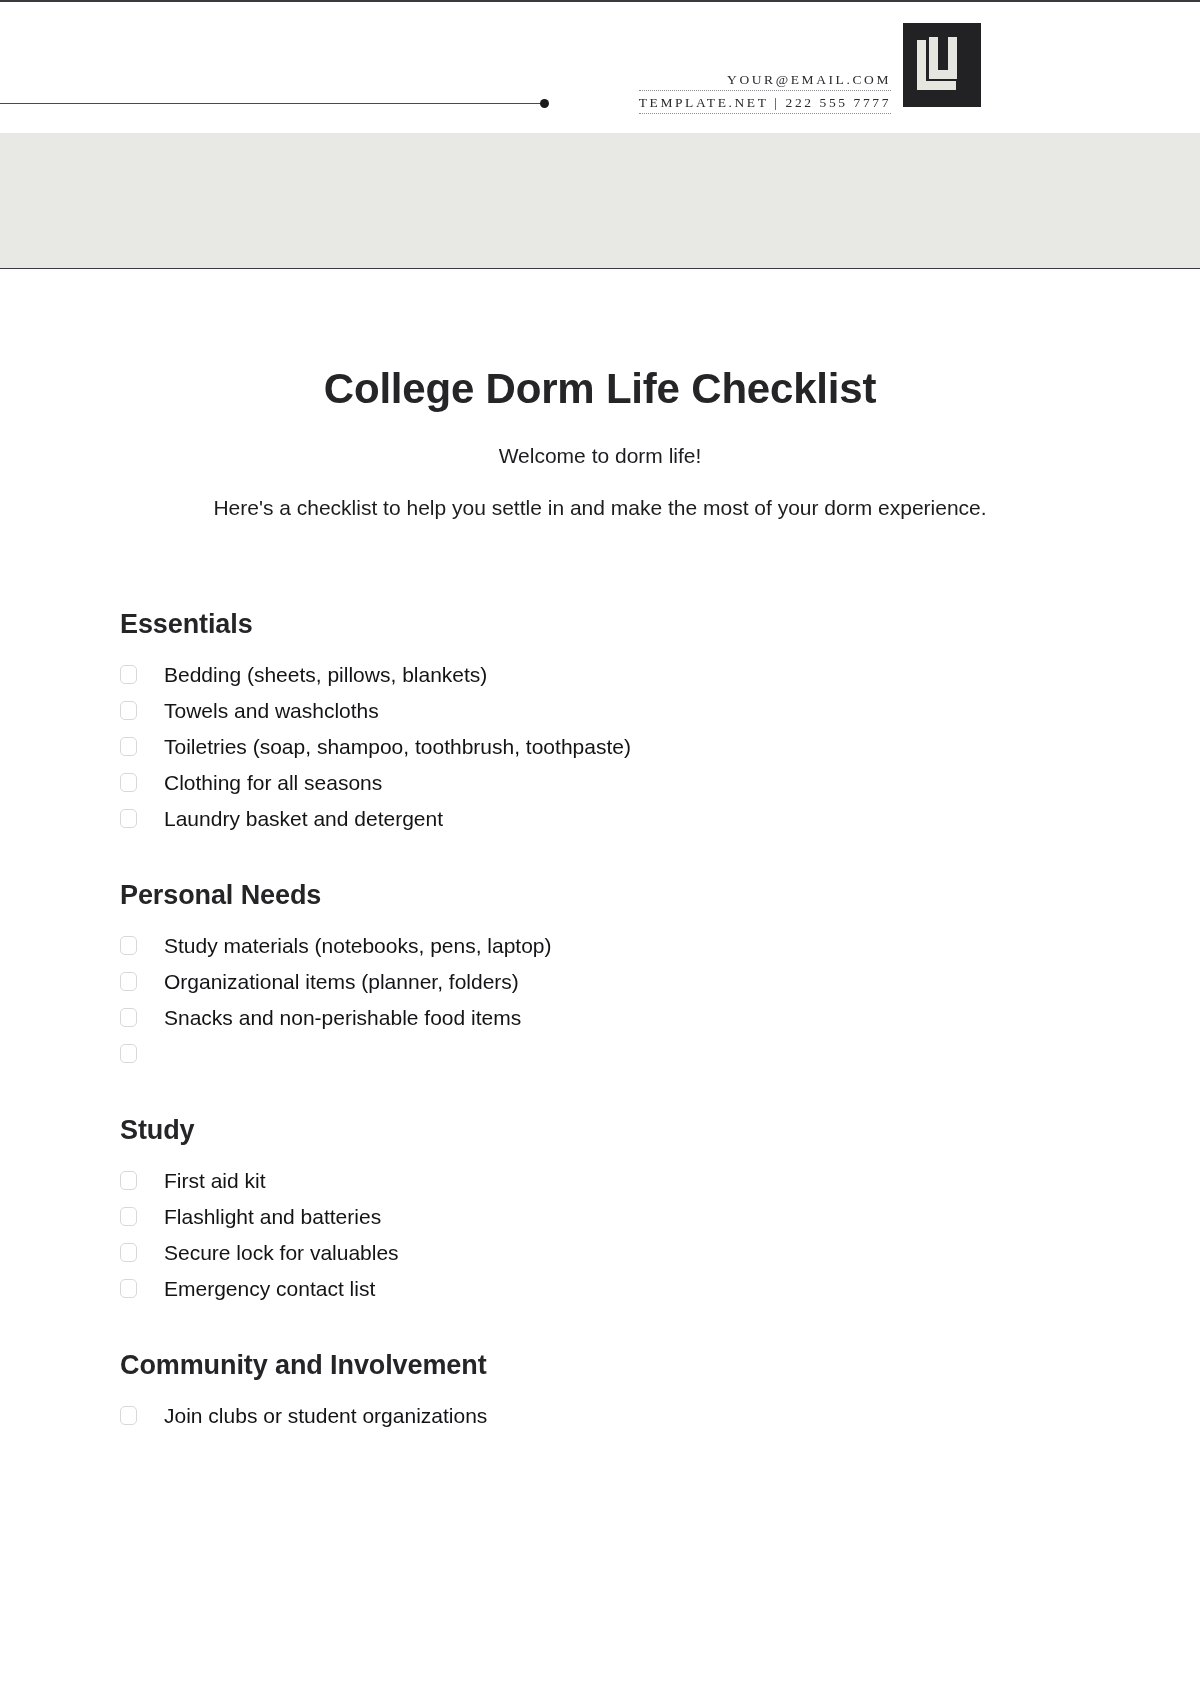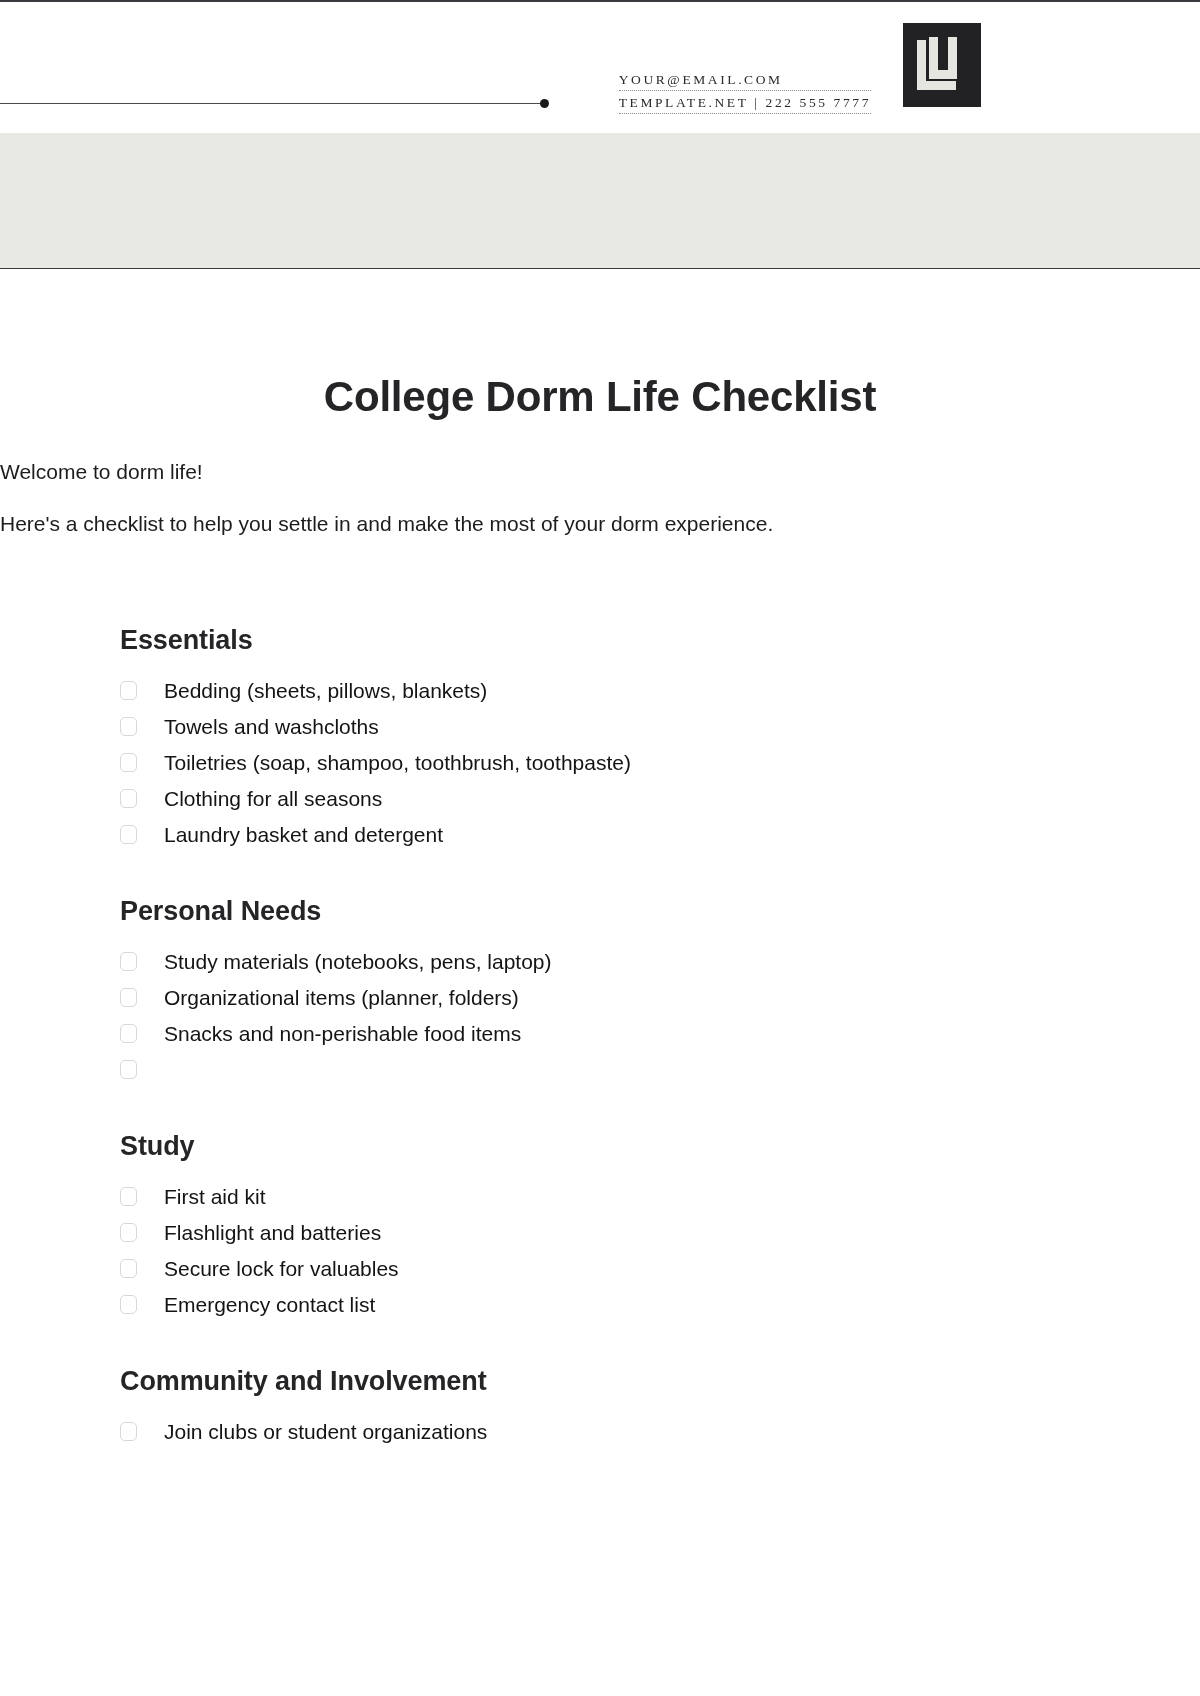--- a/index.html
+++ b/index.html
@@ -61,22 +61,23 @@
     left: 540px;
     top: 3.2px;
     width: 9px;
     height: 9px;
     border-radius: 50%;
     background: #19191b;
   }
 
   .contact-block {
     position: absolute;
-    right: 329px;
+    right: 309px;
     top: 68px;
+    text-align: right;
     font-family: "Liberation Serif", serif;
     color: #2a2a2d;
   }
   .contact-line {
     display: block;
     font-size: 13.5px;
     letter-spacing: 2.6px;
     line-height: 19px;
     white-space: nowrap;
     border-bottom: 1px dotted #8d8d91;
@@ -117,32 +118,33 @@
 
   
   .content {
     position: absolute;
     left: 0;
     top: 270px;
     width: 1200px;
   }
 
   .doc-title {
-    margin: 8px;
+    margin: 0;
     padding-top: 96px;
     text-align: center;
     font-size: 42px;
     font-weight: bold;
     color: #252528;
     letter-spacing: -0.2px;
     line-height: 1.1;
   }
 
   .intro {
     margin: 0;
+    text-align: center;
     font-size: 21px;
     color: #1d1d20;
     line-height: 1.5;
   }
   .intro.first { padding-top: 28px; }
   .intro.second { padding-top: 20px; }
 
   .sections {
     margin: 0;
     padding: 0 12px 0 120px;

